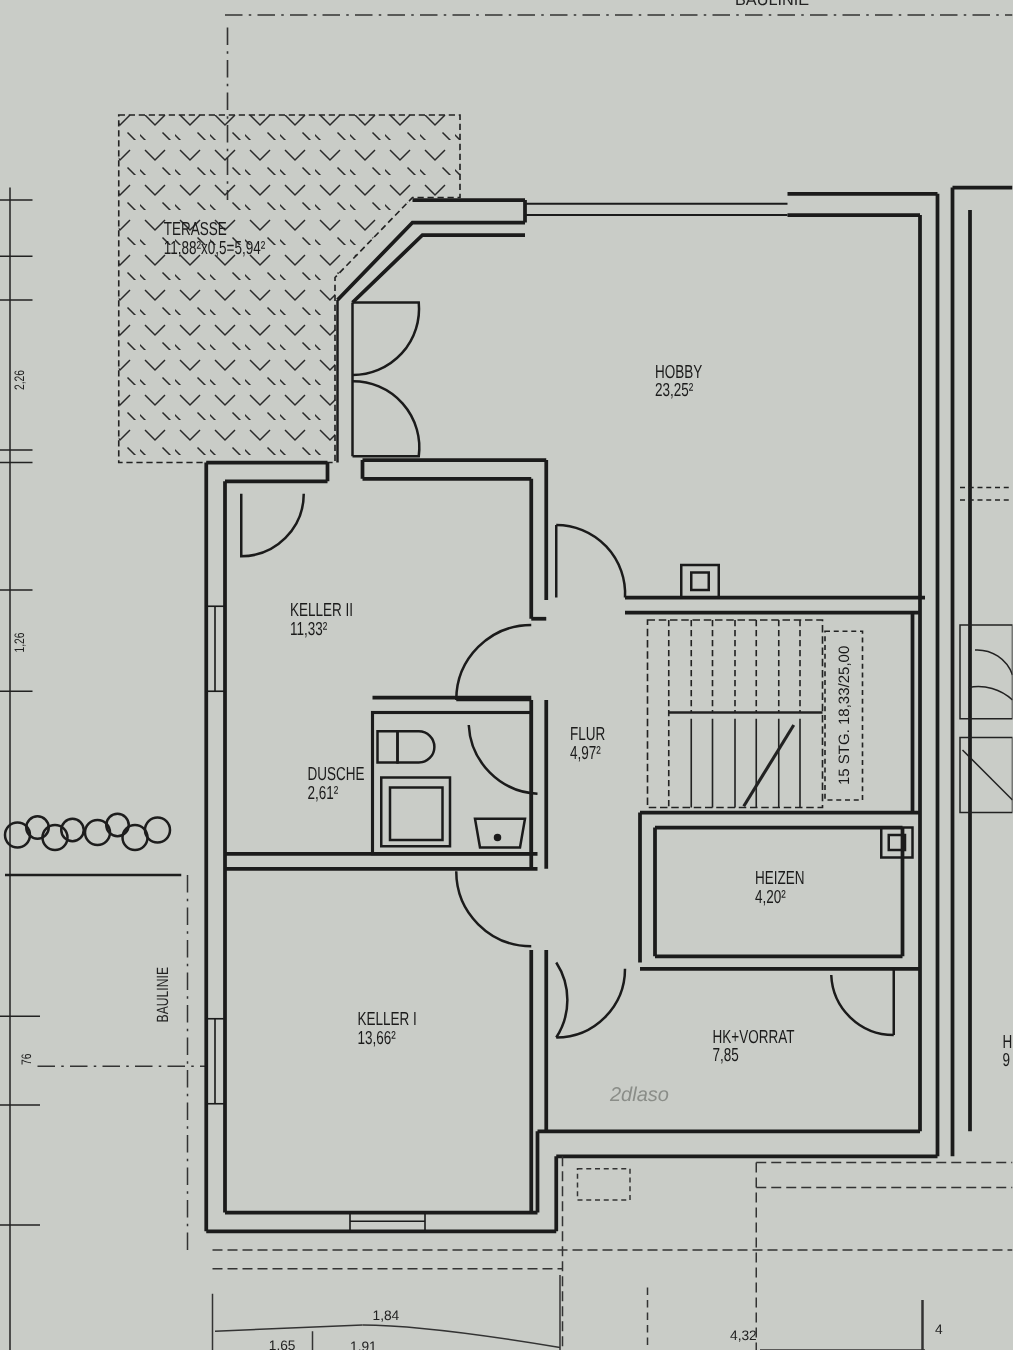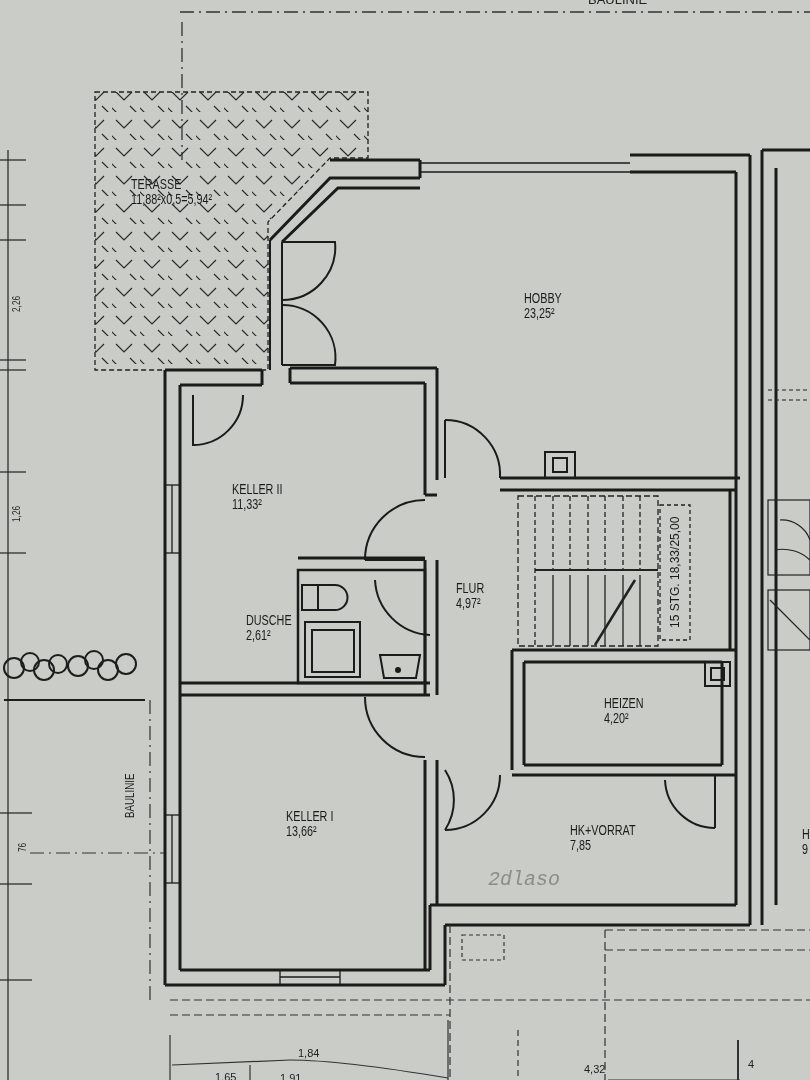--- a/index.html
+++ b/index.html
@@ -265,21 +265,21 @@
 <div class="lbl" style="left:286px;top:808px;">
   <span>KELLER I</span>
   <span>13,66²</span>
 </div>
 
 <div class="stair-lbl" style="left:668px;top:628px;">15 STG. 18,33/25,00</div>
 
 <div class="dim" style="left:588px;top:-8px;font-size:13px;">BAULINIE</div>
 <div class="dim vert" style="left:122px;top:818px;font-size:13px;">BAULINIE</div>
 
-<div class="dim" style="left:488px;top:868px;font-size:20px;color:#8a8d88;font-style:italic;font-family:Liberation Mono, monospace;">2dlaso</div>
+<div class="dim" style="left:488px;top:868px;font-size:16px;color:#8a8d88;font-style:italic;">2dlaso</div>
 
 <div class="dim vert" style="left:10px;top:312px;">2,26</div>
 <div class="dim vert" style="left:10px;top:522px;">1,26</div>
 <div class="dim vert" style="left:16px;top:852px;">76</div>
 <div class="dim" style="left:298px;top:1047px;">1,84</div>
 <div class="dim" style="left:215px;top:1071px;">1,65</div>
 <div class="dim" style="left:280px;top:1072px;">1,91</div>
 <div class="dim" style="left:584px;top:1063px;text-align:right;">4,32</div>
 <div class="dim" style="left:748px;top:1058px;">4</div>
 

